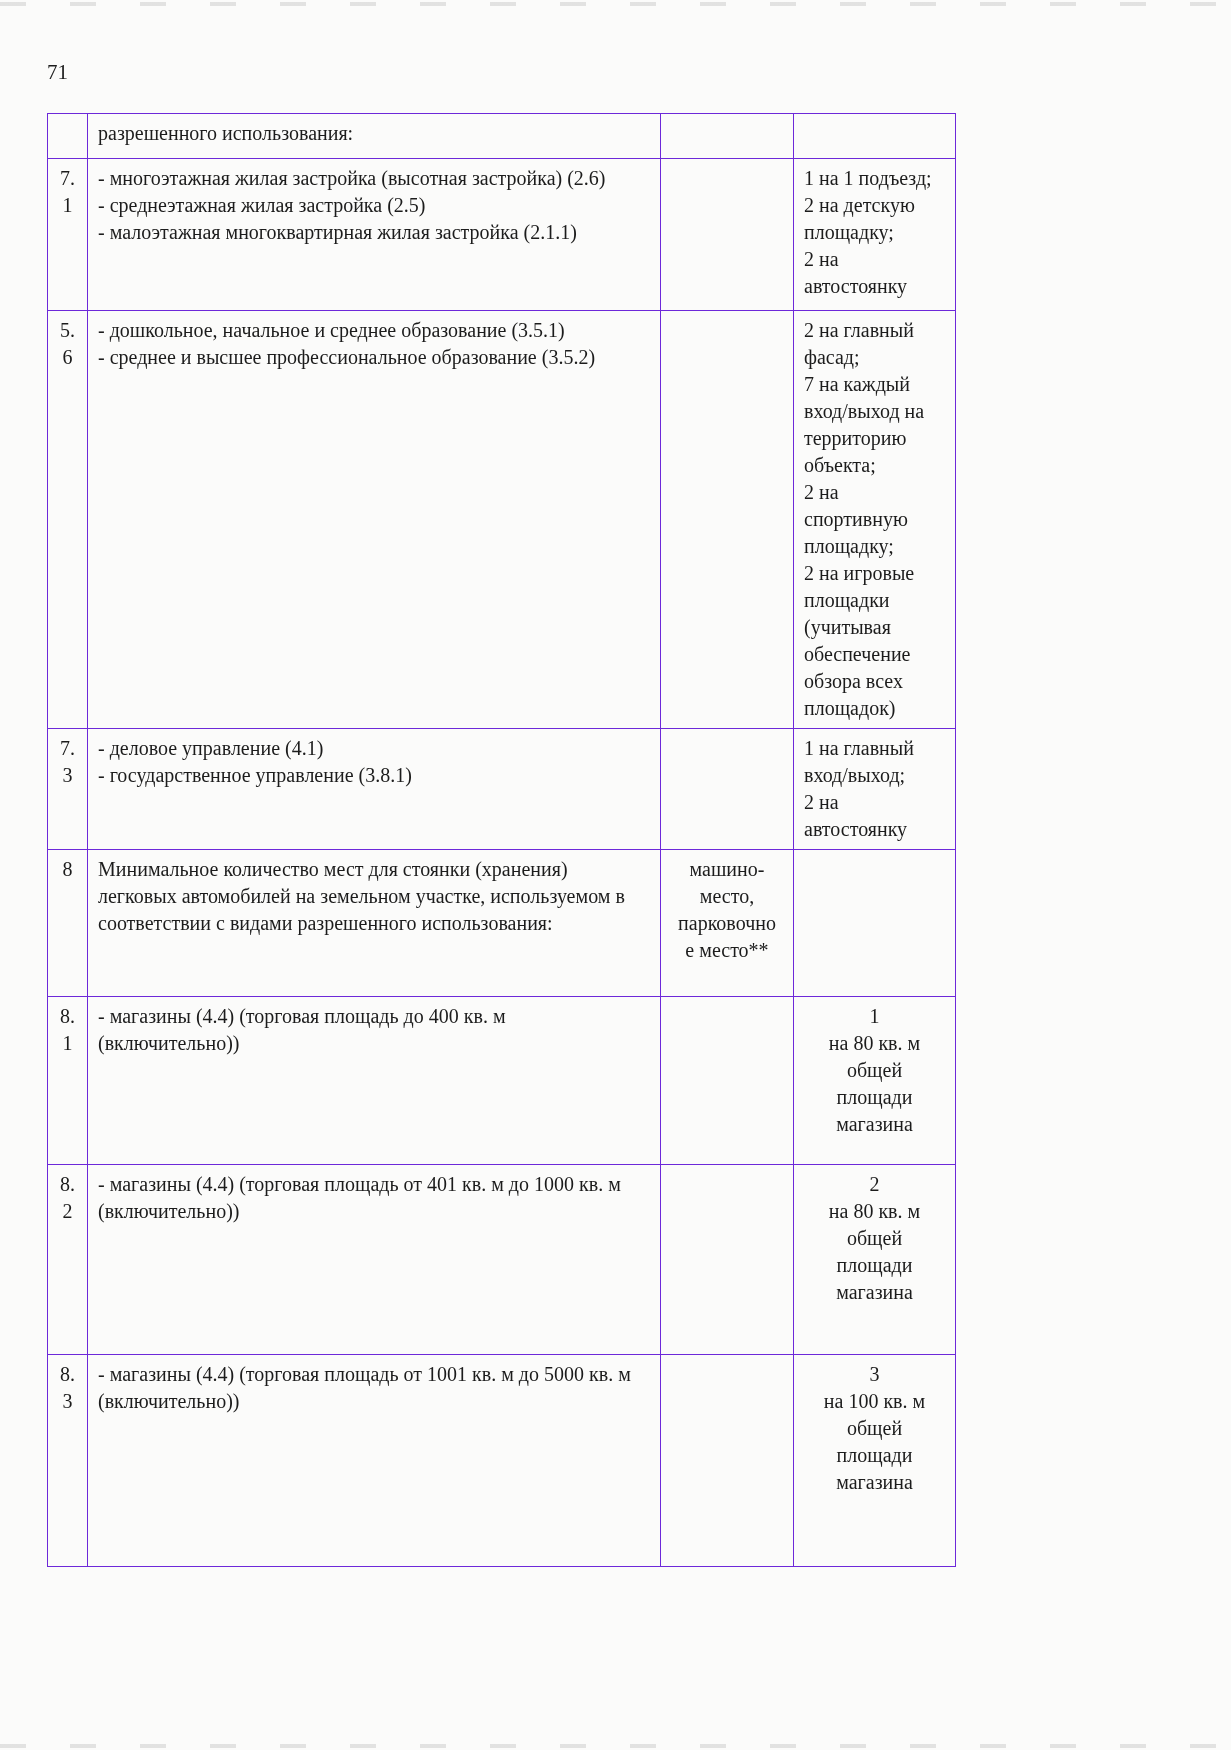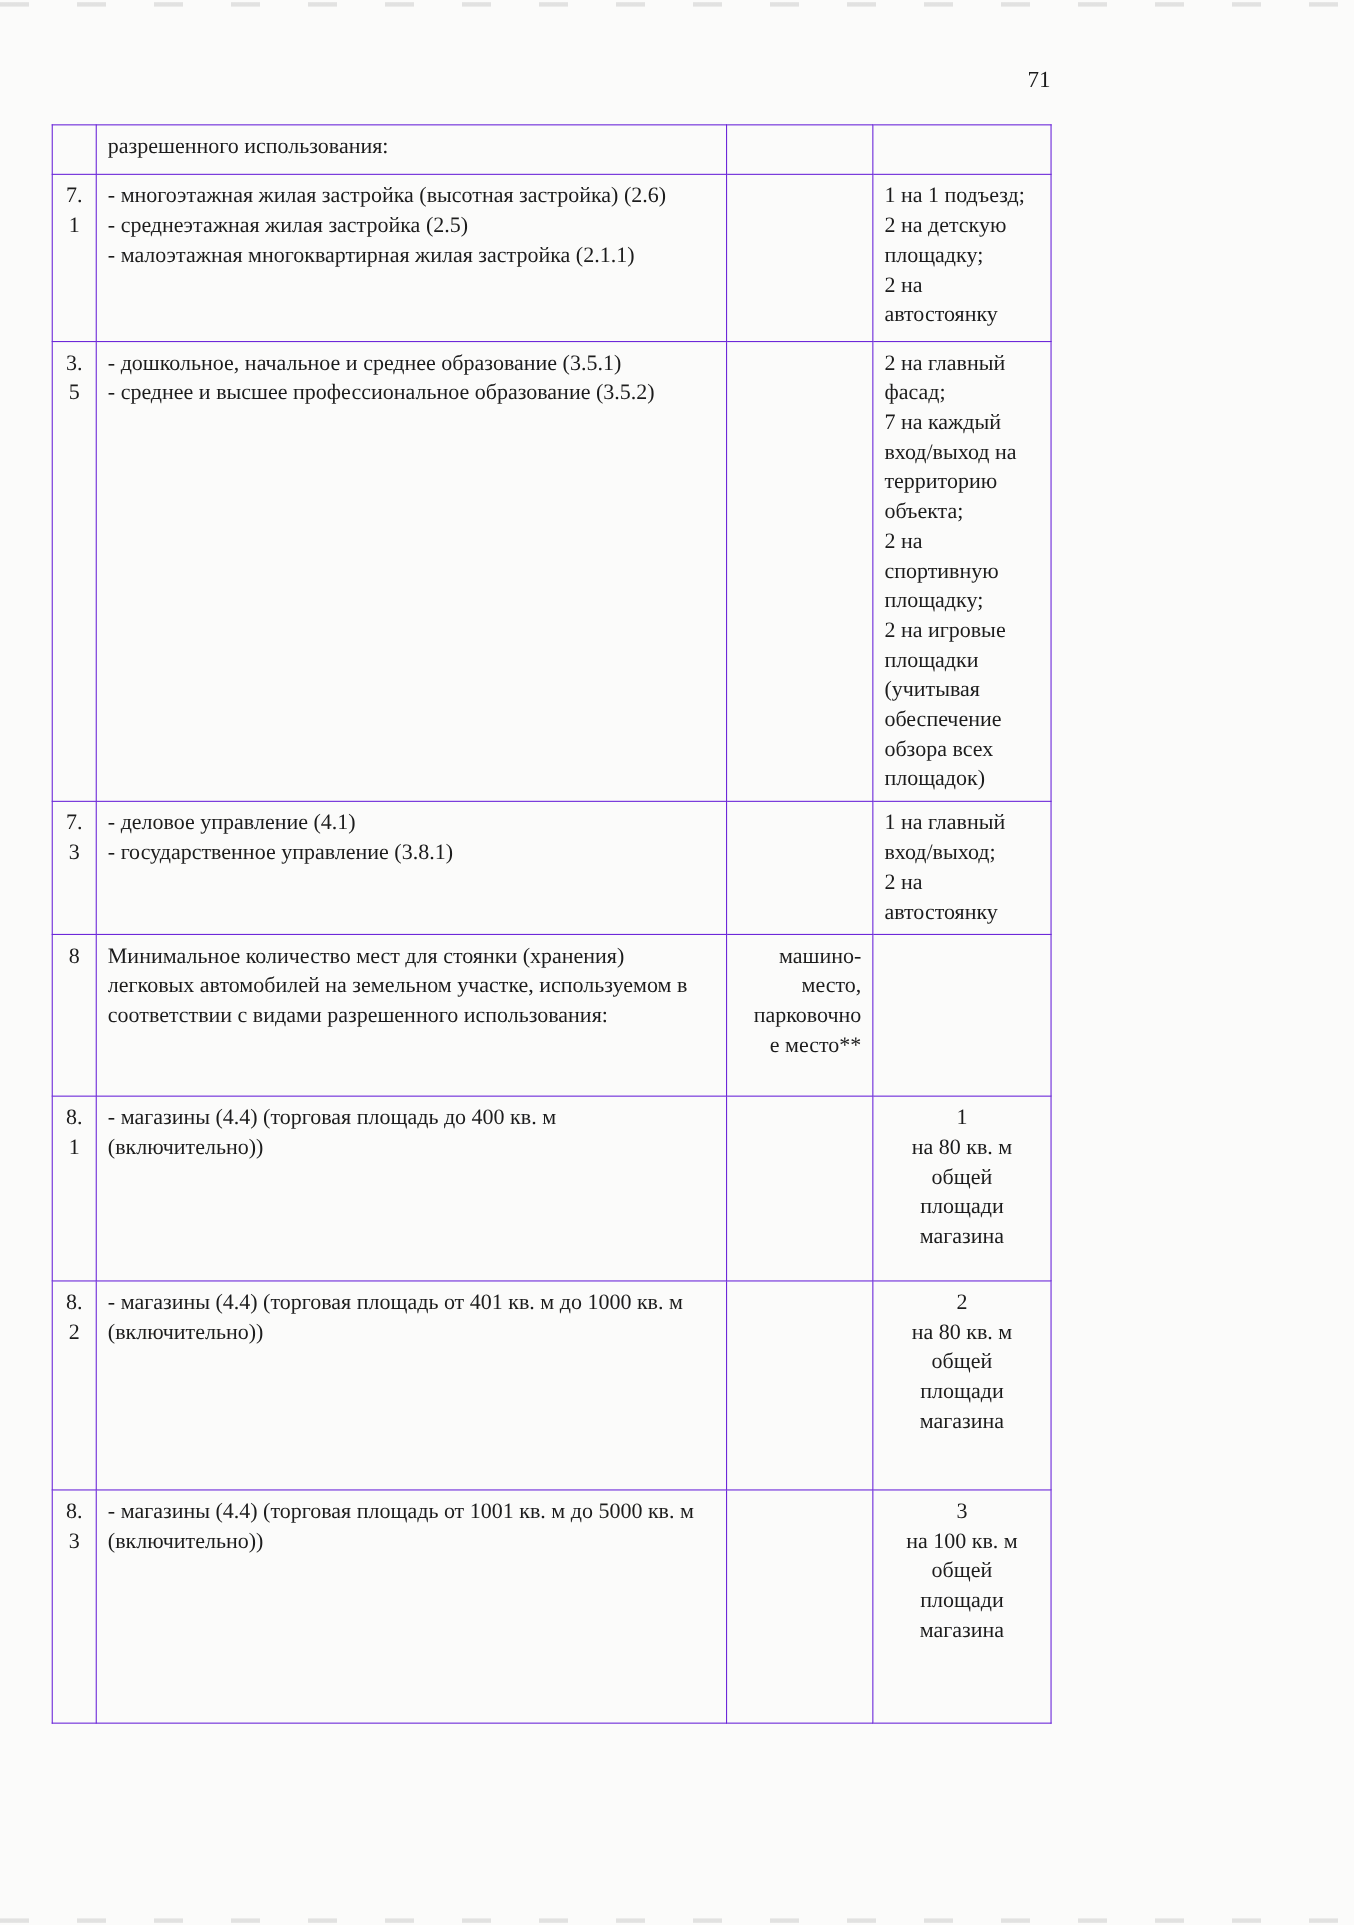--- a/index.html
+++ b/index.html
@@ -22,21 +22,21 @@
       rgba(0,0,0,0) 26px 70px);
     opacity: 0.55;
   }
   .scan-edge.top { top: 2px; }
   .scan-edge.bottom { bottom: 2px; }
   .page-number {
     position: absolute;
     top: 60px;
     left: 47px;
     width: 908px;
-    text-align: right;
+    text-align: left;
     font-size: 21px;
   }
   table.doc-table {
     position: absolute;
     top: 113px;
     left: 47px;
     border-collapse: collapse;
     table-layout: fixed;
     width: 908px;
     font-size: 20px;
@@ -46,21 +46,21 @@
     border: 1px solid #6d28d9;
     vertical-align: top;
     padding: 6px 10px;
     white-space: pre-line;
     word-wrap: break-word;
   }
   td.c-num {
     text-align: center;
     padding: 6px 2px;
   }
-  td.c-unit { text-align: right; margin-top: 32px; }
+  td.c-unit { text-align: center; margin-top: 32px; }
   td.c-val.left { text-align: left; }
   td.c-val.center { text-align: center; }
 </style>
 </head>
 <body>
 
 <div class="scan-edge top"></div>
 <div class="scan-edge bottom"></div>
 
 <div class="page-number">71</div>
@@ -83,21 +83,21 @@
       <td class="c-num">7.1</td>
       <td class="c-desc">- многоэтажная жилая застройка (высотная застройка) (2.6)
 - среднеэтажная жилая застройка (2.5)
 - малоэтажная многоквартирная жилая застройка (2.1.1)</td>
       <td class="c-unit"></td>
       <td class="c-val left">1 на 1 подъезд;
 2 на детскую площадку;
 2 на автостоянку</td>
     </tr>
     <tr style="height:408px">
-      <td class="c-num">3.5</td>
+      <td class="c-num">5.6</td>
       <td class="c-desc">- дошкольное, начальное и среднее образование (3.5.1)
 - среднее и высшее профессиональное образование (3.5.2)</td>
       <td class="c-unit"></td>
       <td class="c-val left">2 на главный фасад;
 7 на каждый вход/выход на территорию объекта;
 2 на спортивную площадку;
 2 на игровые площадки (учитывая обеспечение обзора всех площадок)</td>
     </tr>
     <tr style="height:120px">
       <td class="c-num">7.3</td>

